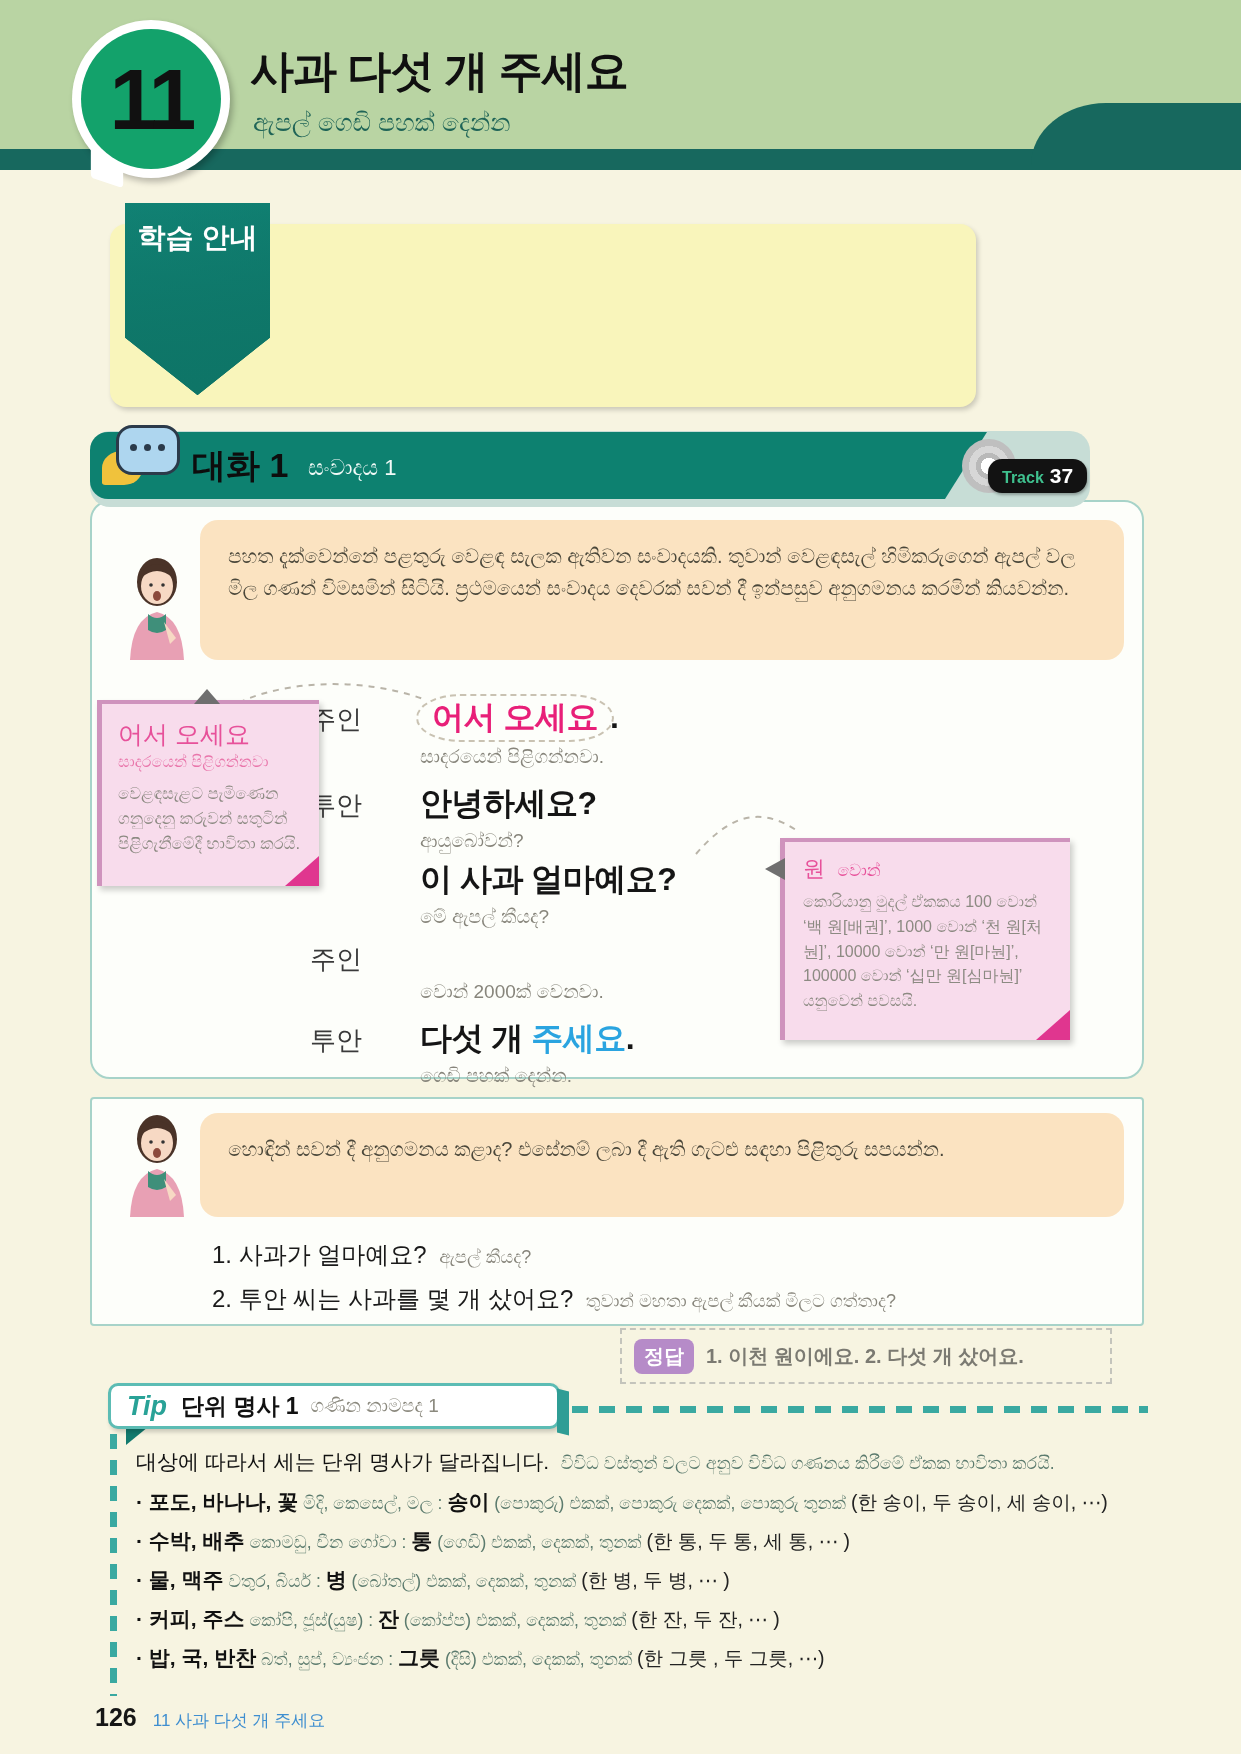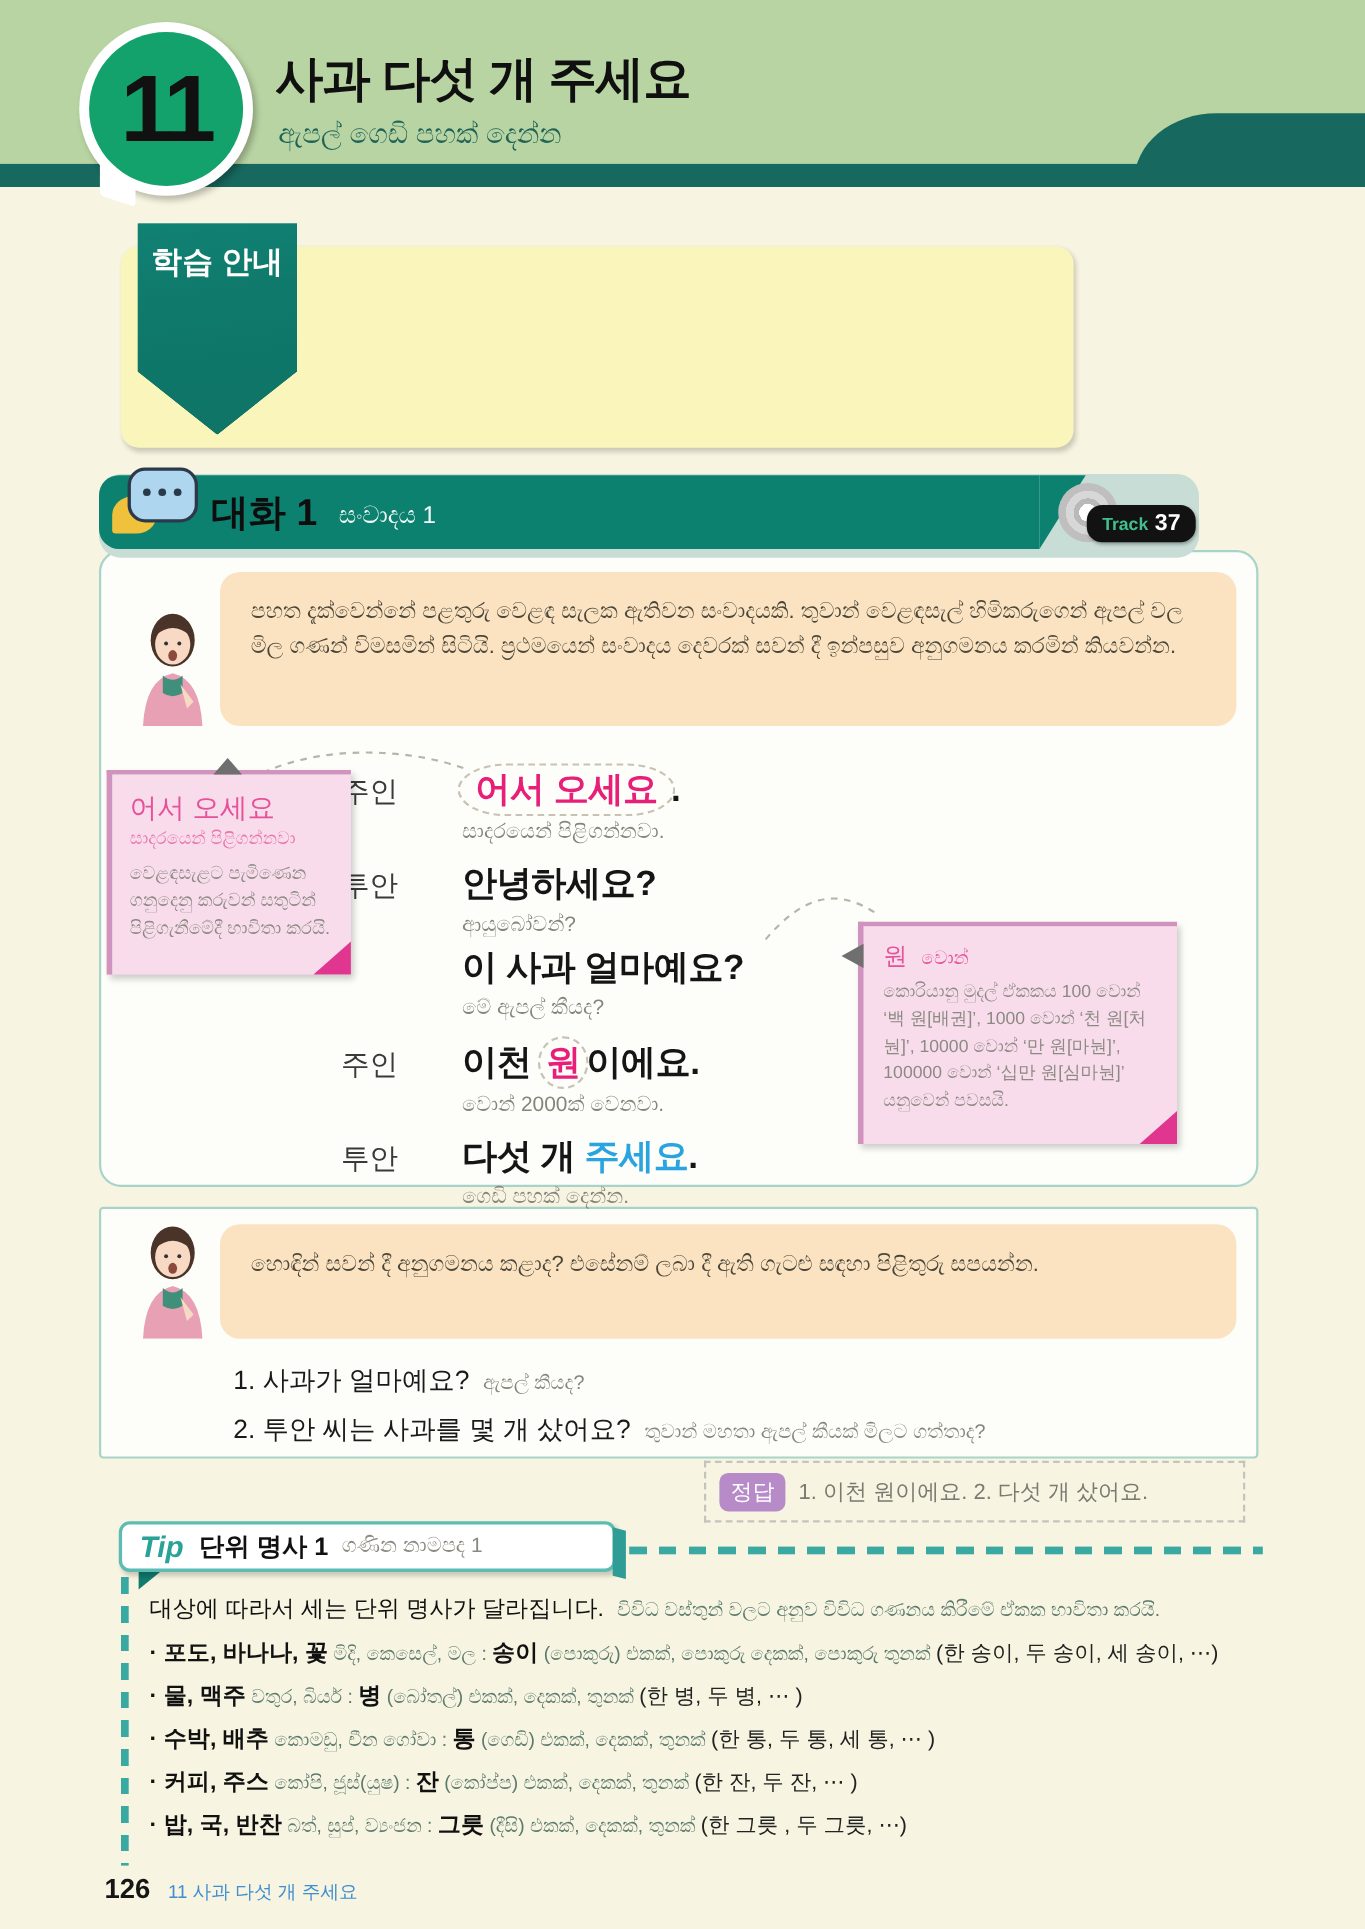--- a/index.html
+++ b/index.html
@@ -93,22 +93,22 @@
   .practice-box{position:absolute;left:90px;top:1097px;width:1050px;height:225px;background:#fdfefa;
     border:2px solid #a7d3c9;border-radius:4px;}
   .practice-instr{position:absolute;left:108px;top:14px;width:924px;height:104px;background:#fbe3c1;border-radius:18px;
     padding:20px 28px;box-sizing:border-box;color:#4a473a;font-size:20px;line-height:1.6;}
   .avatar-2{left:26px;top:10px;}
   .q-line{position:absolute;left:120px;white-space:nowrap;}
   .q-ko{font-size:24px;color:#1a1a1a;}
   .q-si{font-size:18px;color:#87857b;margin-left:8px;}
   .q1{top:140px;} .q2{top:184px;}
   
-  .answer-box{position:absolute;left:640px;top:1328px;width:492px;height:56px;border:2px dashed #c4c4bc;
-    display:flex;align-items:center;padding:0 12px;box-sizing:border-box;background:transparent;}
+  .answer-box{position:absolute;left:620px;top:1328px;width:492px;height:56px;border:2px dashed #c4c4bc;
+    display:flex;align-items:center;padding:0 12px;box-sizing:border-box;background:transparent;font-weight:bold;}
   .answer-badge{background:#b68bc8;color:#fff;font-size:20px;border-radius:8px;padding:4px 10px;margin-right:12px;}
   .answer-text{color:#7b7a72;font-size:20px;white-space:nowrap;}
   
   .tip-banner{position:absolute;left:108px;top:1383px;width:452px;height:46px;background:#ffffff;
     border:3px solid #5cbcb4;border-radius:10px;box-shadow:2px 3px 4px rgba(0,0,0,.18);
     display:flex;align-items:center;padding:0 16px;box-sizing:border-box;z-index:2;}
   .tip-banner::after{content:"";position:absolute;right:-12px;top:4px;width:12px;height:44px;background:#2f9d95;
     transform:skewY(14deg);}
   .tip-banner-tail{position:absolute;left:126px;top:1427px;width:0;height:0;z-index:1;
     border-top:18px solid #137a6e;border-right:22px solid transparent;}
@@ -229,21 +229,20 @@
     <div class="dlg-sub">ආයුබෝවන්?</div>
 
     <div class="dlg-line" style="margin-top:4px;">
       <span class="dlg-speaker"></span>
       <span class="dlg-text">이 사과 얼마예요?</span>
     </div>
     <div class="dlg-sub">මේ ඇපල් කීයද?</div>
 
     <div class="dlg-line">
       <span class="dlg-speaker">주인</span>
-      <span class="dlg-text"><span>이천 </span><span class="hl-pink oval-small">원</span><span>이에요.</span></span>
     </div>
     <div class="dlg-sub">වොන් 2000ක් වෙනවා.</div>
 
     <div class="dlg-line">
       <span class="dlg-speaker">투안</span>
       <span class="dlg-text"><span>다섯 개 </span><span class="hl-blue">주세요</span><span>.</span></span>
     </div>
     <div class="dlg-sub">ගෙඩි පහක් දෙන්න.</div>
   </div>
 
@@ -307,24 +306,24 @@
 
 <div class="tip-content">
   <div class="tip-intro">
     <span>대상에 따라서 세는 단위 명사가 달라집니다.</span>
     <span class="si">විවිධ වස්තුන් වලට අනුව විවිධ ගණනය කිරීමේ ඒකක භාවිතා කරයි.</span>
   </div>
   <div class="tip-item">
     <span class="ko">· 포도, 바나나, 꽃</span> <span>මිදි, කෙසෙල්, මල :</span> <span class="counter">송이</span> <span>(පොකුරු) එකක්, පොකුරු දෙකක්, පොකුරු තුනක්</span> <span class="paren">(한 송이, 두 송이, 세 송이, ⋯)</span>
   </div>
   <div class="tip-item">
+    <span class="ko">· 수박, 배추</span> <span>කොමඩු, චීන ගෝවා :</span> <span class="counter">통</span> <span>(ගෙඩි) එකක්, දෙකක්, තුනක්</span> <span class="paren">(한 통,  두 통, 세 통, ⋯   )</span>
+  </div>
+  <div class="tip-item">
     <span class="ko">· 물, 맥주</span> <span>වතුර, බියර් :</span> <span class="counter">병</span> <span>(බෝතල්) එකක්, දෙකක්, තුනක්</span> <span class="paren">(한 병, 두 병, ⋯ )</span>
-  </div>
-  <div class="tip-item">
-    <span class="ko">· 수박, 배추</span> <span>කොමඩු, චීන ගෝවා :</span> <span class="counter">통</span> <span>(ගෙඩි) එකක්, දෙකක්, තුනක්</span> <span class="paren">(한 통,  두 통, 세 통, ⋯   )</span>
   </div>
   <div class="tip-item">
     <span class="ko">· 커피, 주스</span> <span>කෝපි, ජූස්(යුෂ) :</span> <span class="counter">잔</span> <span>(කෝප්ප) එකක්, දෙකක්, තුනක්</span> <span class="paren">(한 잔, 두 잔, ⋯ )</span>
   </div>
   <div class="tip-item">
     <span class="ko">· 밥, 국, 반찬</span> <span>බත්, සුප්, ව්‍යංජන :</span> <span class="counter">그릇</span> <span>(දීසි) එකක්, දෙකක්, තුනක්</span> <span class="paren">(한 그릇 , 두 그릇, ⋯)</span>
   </div>
 </div>
 
 <div class="footer">

